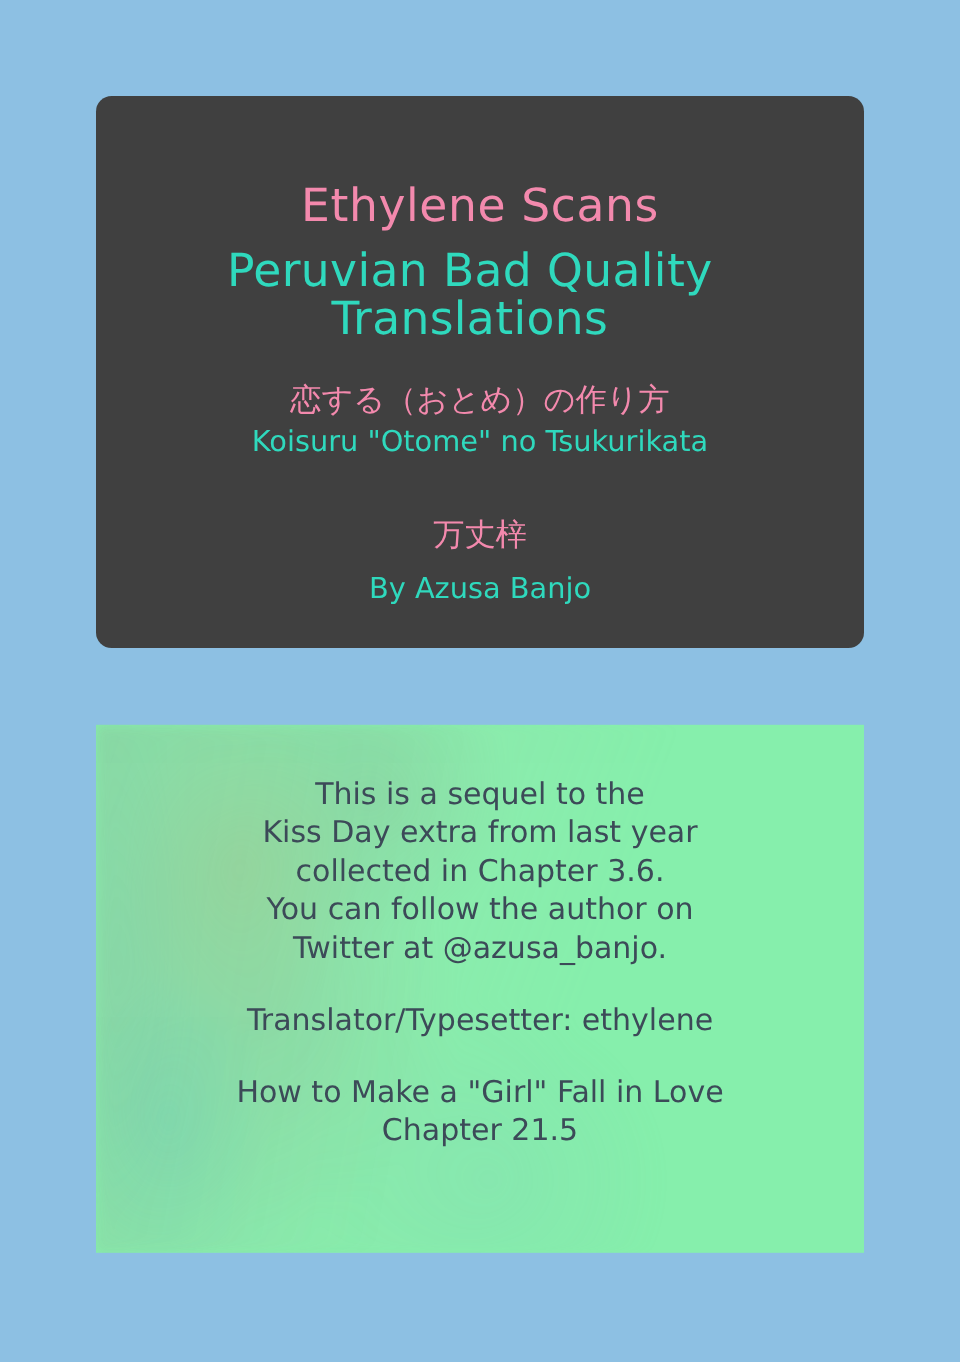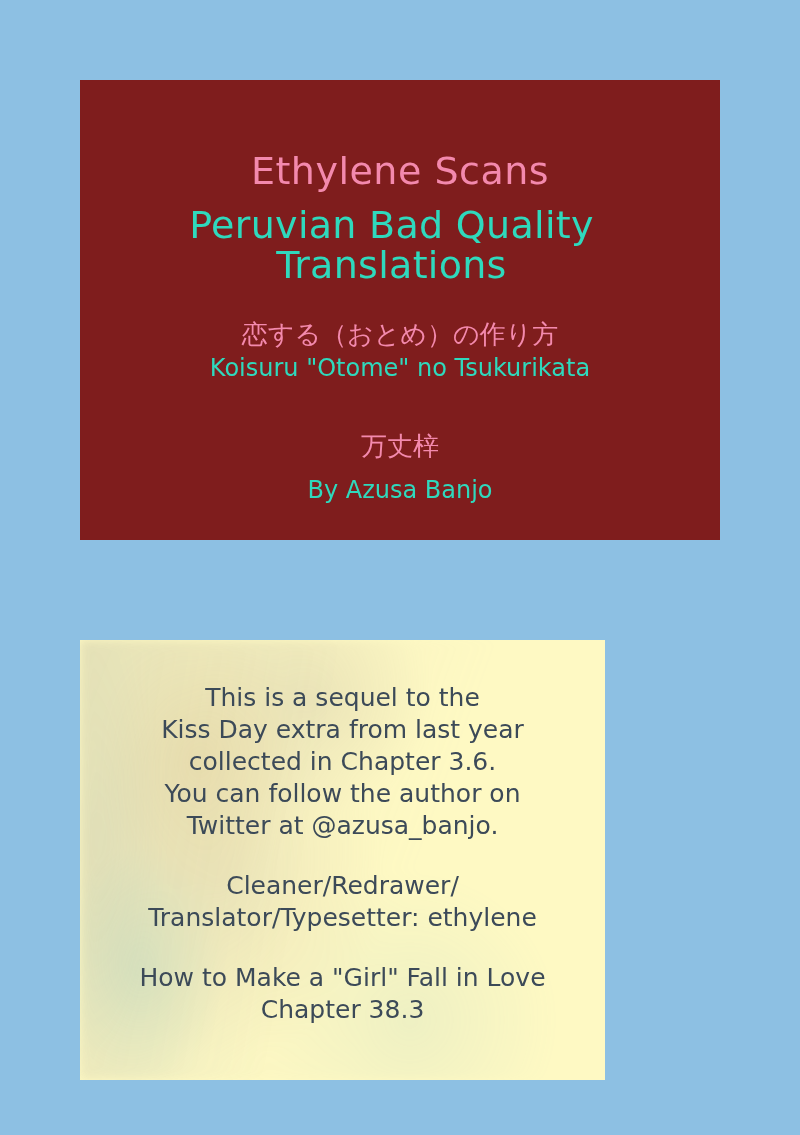--- a/index.html
+++ b/index.html
@@ -22,27 +22,28 @@
     height: 1135px;
   }
 
   
   .credits-card {
     position: absolute;
     left: 80px;
     top: 80px;
     width: 640px;
     height: 460px;
-    background: #7f1d1d;
+    background: #404040;
     box-sizing: border-box;
     display: flex;
     flex-direction: column;
     align-items: center;
     justify-content: flex-start;
     padding-top: 72px;
+    border-radius: 13px;
   }
 
   .scan-group {
     text-align: center;
     line-height: 1.05;
   }
   .scan-name {
     font-size: 38px;
     color: #f389ad;
     letter-spacing: 0.5px;
@@ -86,24 +87,24 @@
   .author-en {
     font-size: 24px;
     color: #2fd9bd;
     margin: 16px 0 0 0;
   }
 
   
   .notes-card {
     position: absolute;
     left: 80px;
-    top: 640px;
-    width: 525px;
+    top: 604px;
+    width: 640px;
     height: 440px;
-    background: #fef9c3;
+    background: #86efac;
     overflow: hidden;
     box-sizing: border-box;
   }
   
   .notes-bg {
     position: absolute;
     inset: 0;
     opacity: 0.30;
     background:
       radial-gradient(ellipse 150px 200px at 120px 120px, rgba(196,160,120,0.85), rgba(196,160,120,0) 70%),
@@ -177,25 +178,24 @@
 
       <p class="notes-block">
         <span class="notes-line">This is a sequel to the</span>
         <span class="notes-line">Kiss Day extra from last year</span>
         <span class="notes-line">collected in Chapter 3.6.</span>
         <span class="notes-line">You can follow the author on</span>
         <span class="notes-line">Twitter at @azusa_banjo.</span>
       </p>
 
       <p class="notes-block">
-        <span class="notes-line">Cleaner/Redrawer/</span>
         <span class="notes-line">Translator/Typesetter: ethylene</span>
       </p>
 
       <p class="notes-block">
         <span class="notes-line">How to Make a "Girl" Fall in Love</span>
-        <span class="notes-line">Chapter 38.3</span>
+        <span class="notes-line">Chapter 21.5</span>
       </p>
 
     </div>
   </div>
 
 </div>
 
 </body></html>

